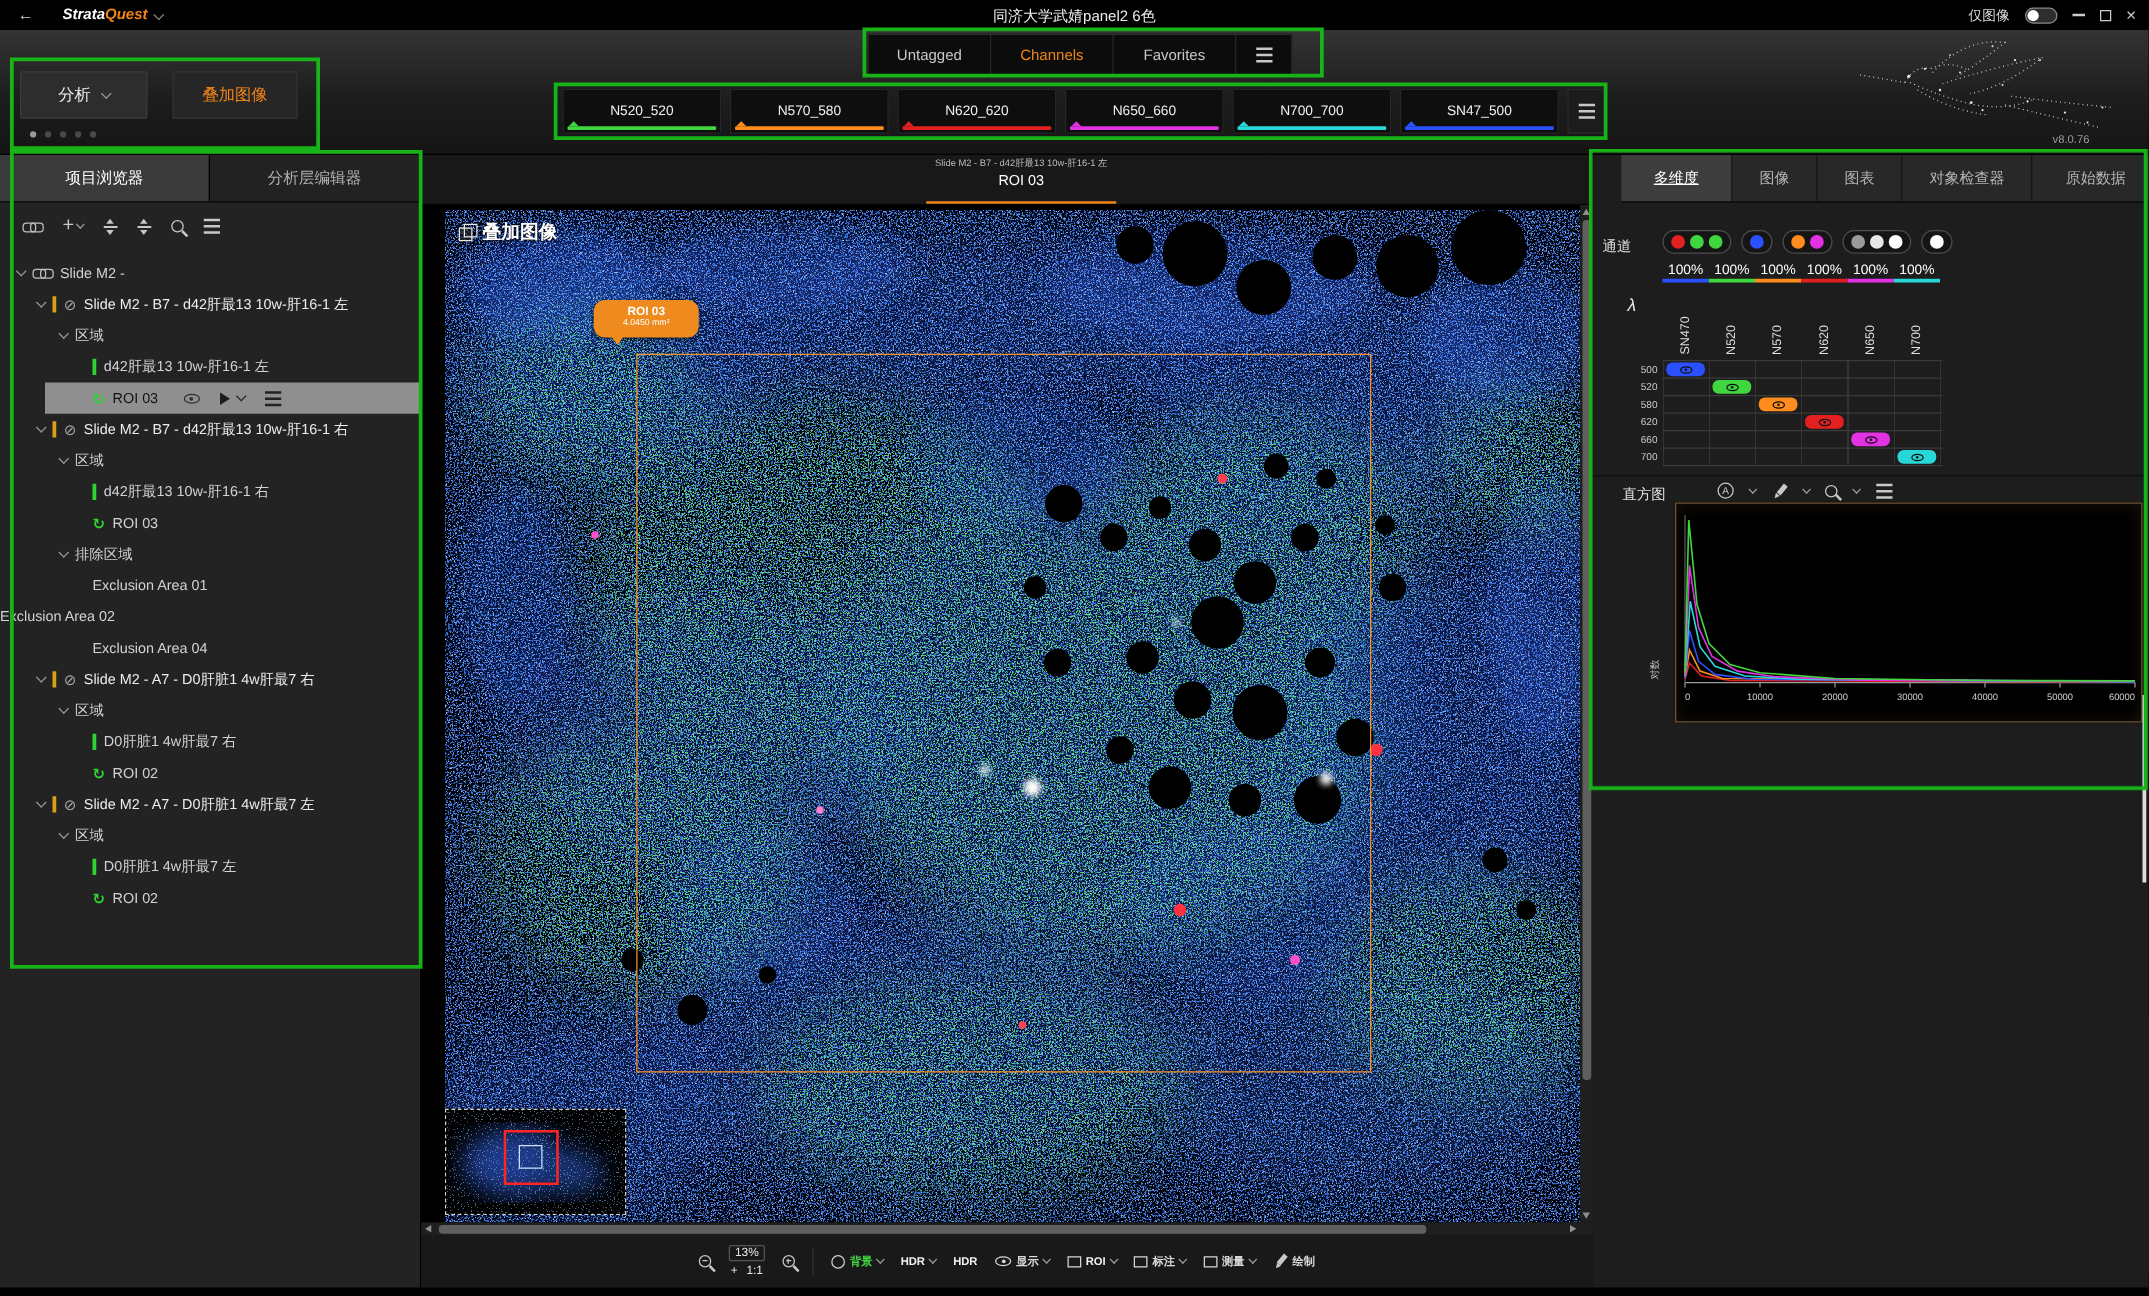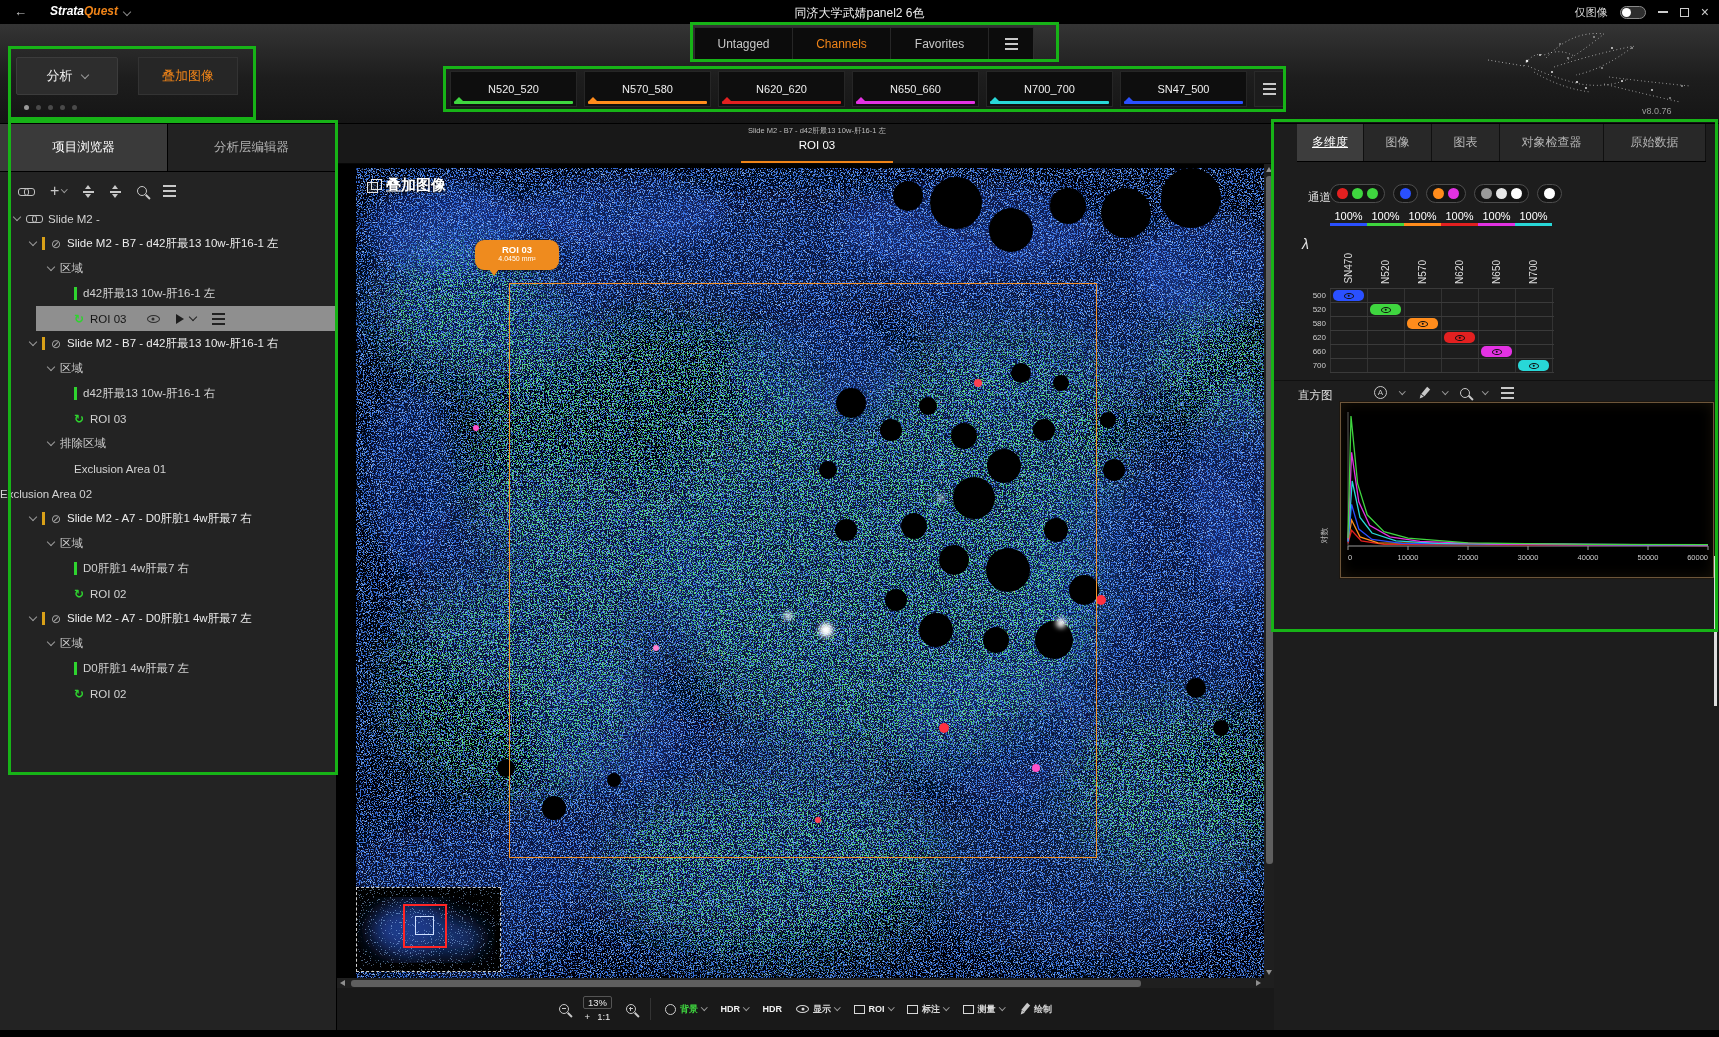--- a/index.html
+++ b/index.html
@@ -78,21 +78,21 @@
   .slidebar{width:3px;height:13px;background:#d8a018;flex:none}
   .greenbar{width:3px;height:13px;background:#2fd32f;flex:none}
   .noent{color:#a8a8a8;font-size:12px;line-height:1;flex:none;font-family:"DejaVu Sans",sans-serif}
   .roiico{color:#2fd32f;font-size:12px;font-weight:bold;line-height:1;flex:none;font-family:"DejaVu Sans",sans-serif}
   .layersico{width:13px;height:13px;position:relative;flex:none}
   .layersico::before{content:"";position:absolute;left:0;top:3px;width:9px;height:9px;border:1.5px solid #e8e8e8;background:rgba(40,40,40,.6)}
   .layersico::after{content:"";position:absolute;left:4px;top:0;width:9px;height:9px;border:1.5px solid #e8e8e8}
 
   
   #left-panel{position:absolute;left:0;top:124px;width:337px;height:913px;background:#232323;border-right:1px solid #000}
-  .lp-tabs{display:flex;height:48px;border-bottom:1px solid #000}
+  .lp-tabs{display:flex;height:38px;border-bottom:1px solid #000}
   .lp-tab{flex:1;display:flex;align-items:center;justify-content:center;font-size:12.5px;background:#222;color:#b2b2b2;border-right:1px solid #000}
   .lp-tab.active{background:#3a3a3a;color:#fff}
   #lp-toolbar{display:flex;align-items:center;gap:16px;height:38px;padding-left:18px;color:#c8c8c8}
   .lp-plus{font-size:16px;color:#c8c8c8;line-height:1}
   #tree{position:absolute;left:0;top:82px;right:0}
   .trow{position:relative;height:25px;display:flex;align-items:center;gap:6px;font-size:11.5px;color:#d2d2d2;white-space:nowrap;overflow:hidden}
   .trow.slide{color:#ececec}
   .trow.sel{background:#8f8f8f;color:#141414}
   .trow.sel .chev{border-color:#222}
 
@@ -131,21 +131,21 @@
   .vbtn .vlabel{font-size:9px;font-weight:bold}
   .vsep{width:1px;height:22px;background:#333}
 
   
   #right-panel{position:absolute;left:1274px;top:124px;width:445px;height:913px;background:#1d1d1d}
   #rp-tabs{position:absolute;left:23px;top:0;display:flex;height:38px;border-bottom:1px solid #000}
   .rp-tab{display:flex;align-items:center;justify-content:center;font-size:12px;color:#b5b5b5;background:#282828;border-right:1px solid #101010}
   .rp-tab.active{background:#3d3d3d;color:#fff}
   #multi{position:absolute;left:0;top:38px;right:0;height:560px}
   .rp-label{font-size:11.5px;color:#e0e0e0}
-  #chan-label{position:absolute;left:34px;top:28px}
+  #chan-label{position:absolute;left:8px;top:28px}
   #pill-row{position:absolute;left:56px;top:22px;display:flex;gap:8px}
   .pill{display:flex;align-items:center;gap:4px;background:#151515;border:1px solid #4d4d4d;border-radius:10px;padding:0 6px;height:19px}
   .dot{width:11px;height:11px;border-radius:50%}
   .pct{position:absolute;width:37px;text-align:center}
   .pct-t{font-size:11px;color:#fff}
   .pct-u{height:2.5px;margin-top:1px}
   .rot{position:absolute;width:37px;height:58px;display:flex;align-items:flex-end;justify-content:center}
   .rot span{writing-mode:vertical-rl;transform:rotate(180deg);font-size:10px;color:#dedede}
   .lambda{position:absolute;left:28px;top:74px;font-size:14px;font-style:italic;color:#e8e8e8}
   .spec-cols{position:absolute;left:56px;top:126px;width:225px;height:84px;background:repeating-linear-gradient(90deg,#333 0,#333 1px,transparent 1px,transparent 37px)}
@@ -336,20 +336,23 @@
         </div>
         <div class="trow" style="padding-left: 48px;">
           <span class="chev"></span>
           <span class="tlabel" style="overflow: hidden; text-overflow: ellipsis;">排除区域</span>
         </div>
         <div class="trow" style="padding-left: 74px;">
           <span class="tlabel" style="overflow: hidden; text-overflow: ellipsis;">Exclusion Area 01</span>
         </div>
         <div class="trow" style="">
           <span class="tlabel" style="overflow: hidden; text-overflow: ellipsis;">Exclusion Area 02</span>
+        </div>
+        <div class="trow" style="padding-left: 74px;">
+          <span class="tlabel" style="overflow: hidden; text-overflow: ellipsis;">Exclusion Area 04</span>
         </div>
         <div class="trow slide" style="padding-left: 30px;">
           <span class="chev"></span>
           <span class="slidebar"></span>
           <span class="noent">⊘</span>
           <span class="tlabel" style="overflow: hidden; text-overflow: ellipsis;">Slide M2 - A7 - D0肝脏1 4w肝最7 右</span>
         </div>
         <div class="trow" style="padding-left: 48px;">
           <span class="chev"></span>
           <span class="tlabel" style="overflow: hidden; text-overflow: ellipsis;">区域</span>
@@ -612,21 +615,21 @@
         </div>
         <div class="vbtn">
           <span class="pencil"></span>
           <span class="vlabel" style="color: rgb(216, 216, 216);">绘制</span>
         </div>
       </div>
   </div>
 
   <div id="right-panel">
     <div id="rp-tabs">
-        <div class="rp-tab active" style="width: 67px; text-decoration: underline;">多维度</div>
+        <div class="rp-tab active" style="width: 89px; text-decoration: underline;">多维度</div>
         <div class="rp-tab" style="width: 68px;">图像</div>
         <div class="rp-tab" style="width: 68px;">图表</div>
         <div class="rp-tab" style="width: 104px;">对象检查器</div>
         <div class="rp-tab" style="width: 102px;">原始数据</div>
       </div>
     <div id="multi">
       <div id="chan-label" class="rp-label">通道</div>
       <div id="pill-row">
           <div class="pill">
             <span class="dot" style="background: rgb(227, 32, 32);"></span>

